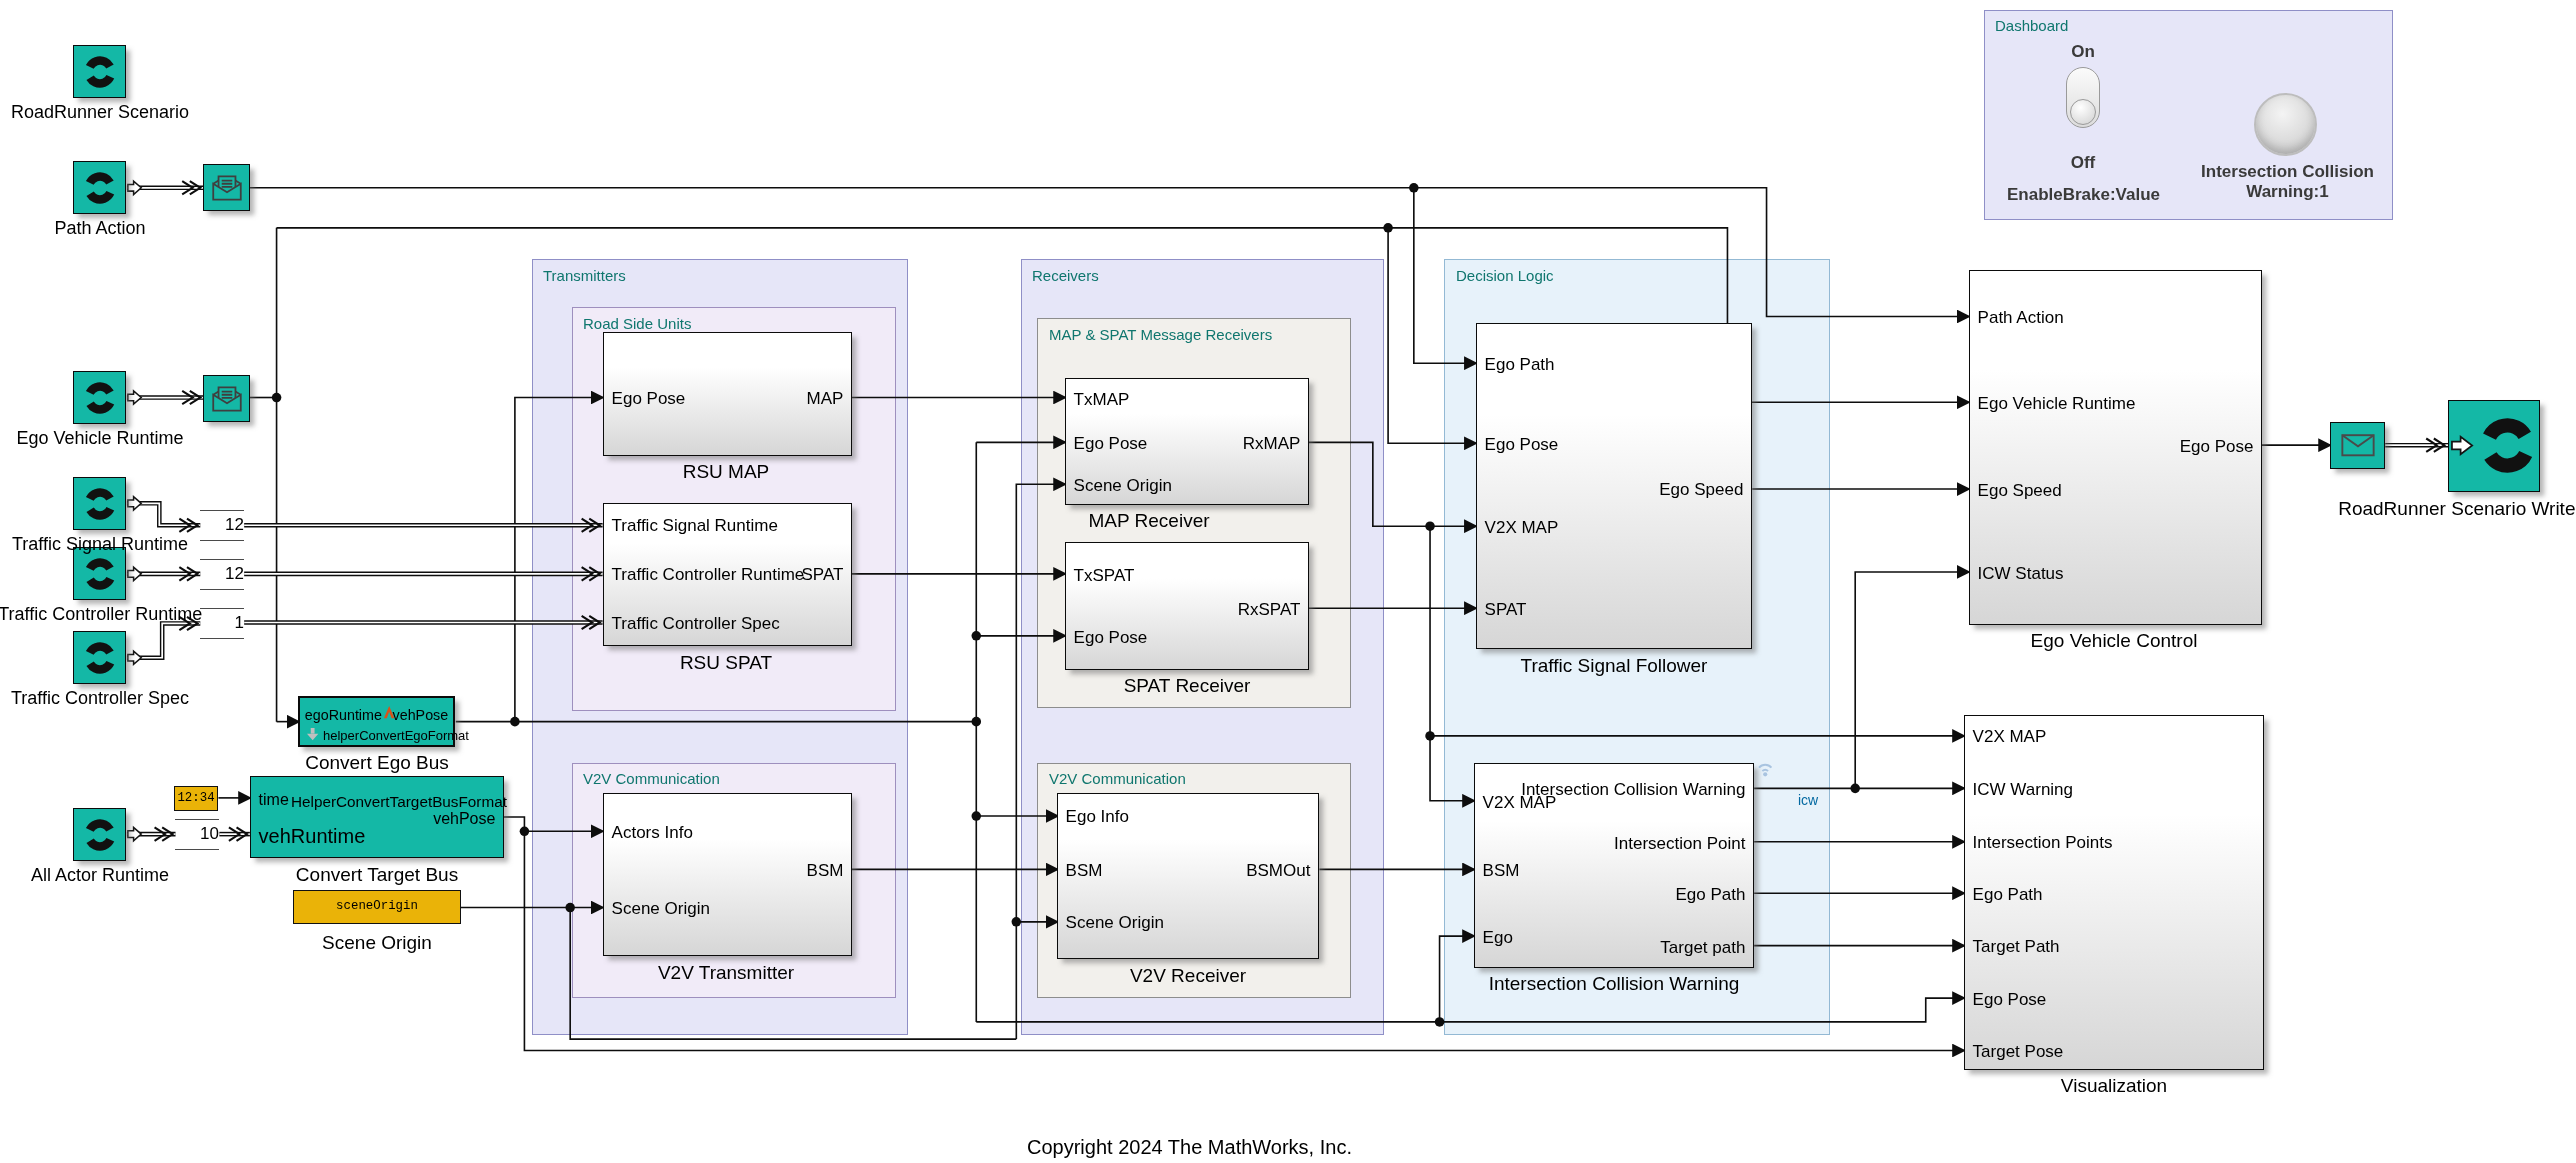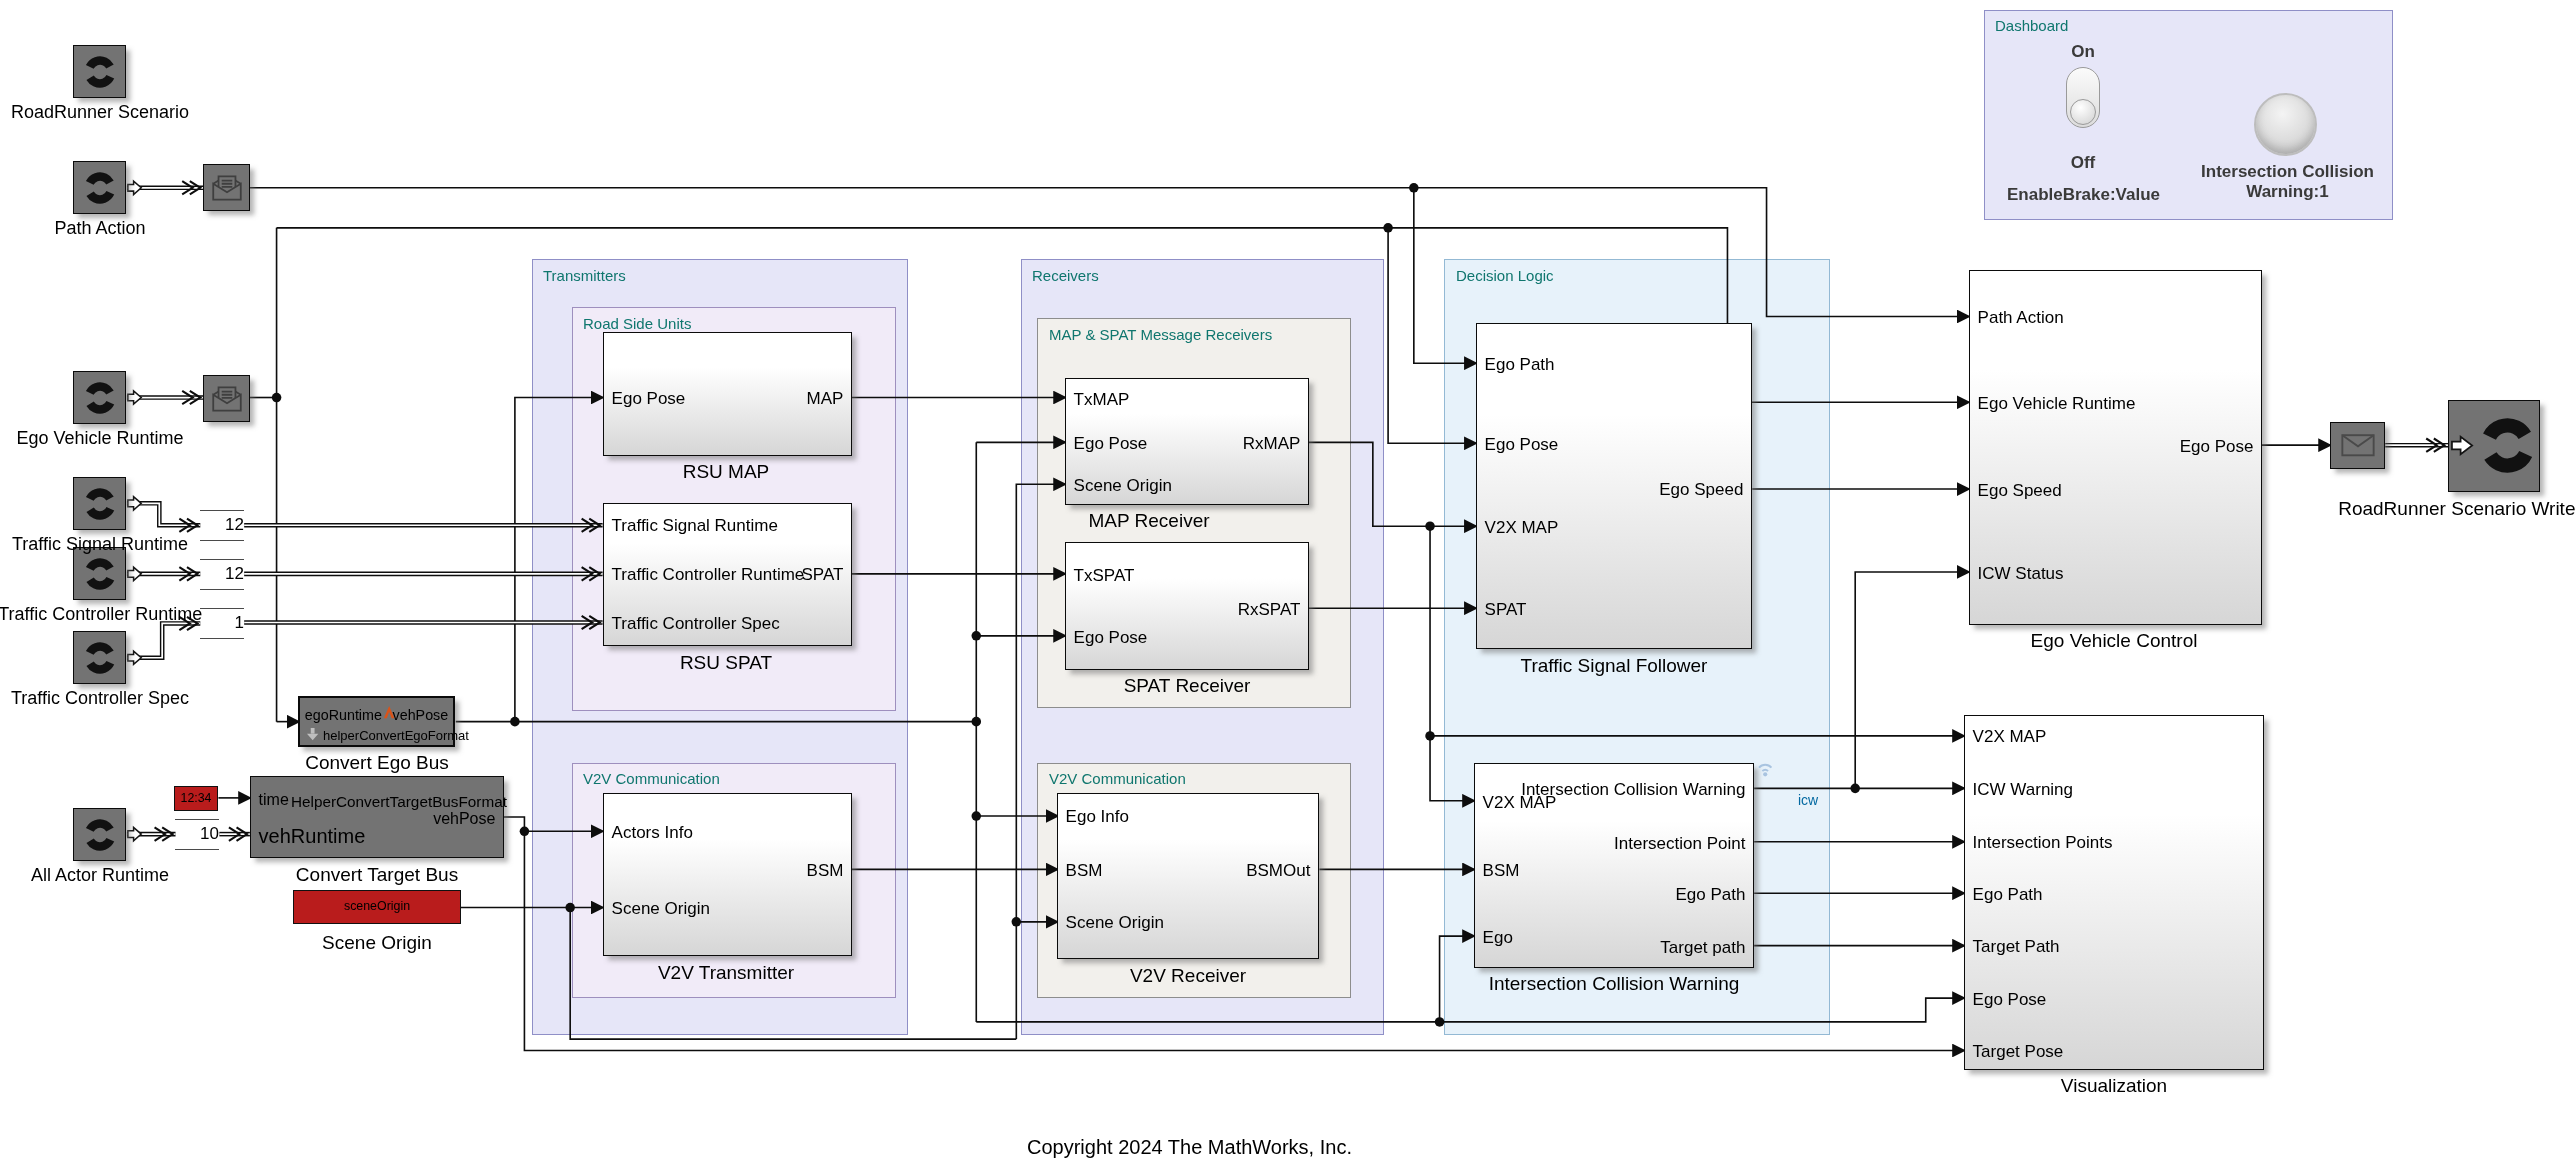--- a/index.html
+++ b/index.html
@@ -13,30 +13,30 @@
   svg.wires{position:absolute;left:0;top:0;z-index:2;}
   .sig{fill:none;stroke:#0d0d0d;stroke-width:1.7;}
   .msgb{fill:none;stroke:#0d0d0d;stroke-width:4.8;}
   .msgw{fill:none;stroke:#ffffff;stroke-width:1.8;}
   .chev{fill:none;stroke:#0d0d0d;stroke-width:2.2;}
   .dot{fill:#0d0d0d;}
   .parr{fill:#fff;stroke:#141414;stroke-width:1.6;}
   .blk{position:absolute;z-index:3;box-sizing:border-box;border:1.9px solid #0b0b0b;
        background:linear-gradient(180deg,#ffffff 28%,#d6d6d6 100%);
        box-shadow:4.8px 4.8px 4.8px rgba(110,110,110,.5);}
-  .flat{background:#737373;}
+  .flat{background:#14b8a6;}
   .thick{border-width:2.9px;}
   .port{position:absolute;font-size:17px;line-height:19px;white-space:nowrap;}
   .pin{left:7.6px;}
   .pout{right:7.6px;text-align:right;}
   .cap{position:absolute;z-index:4;font-size:19px;text-align:center;white-space:nowrap;width:324px;}
   .slabel{position:absolute;z-index:4;font-size:18px;text-align:center;white-space:nowrap;width:200px;left:0;}
   .const{position:absolute;z-index:3;box-sizing:border-box;border-top:1.9px solid #4a4a4a;border-bottom:1.9px solid #4a4a4a;
          background:#fff0;font-size:17px;text-align:right;line-height:27px;}
-  .boxc{position:absolute;z-index:3;box-sizing:border-box;border:1.4px solid #111;background:#b91c1c;text-align:center;}
+  .boxc{position:absolute;z-index:3;box-sizing:border-box;border:1.4px solid #111;background:#eab308;text-align:center;font-family:Liberation Mono, monospace;}
   .ictr{display:flex;align-items:center;justify-content:center;height:100%;}
   .dtext{position:absolute;z-index:4;font-size:17px;font-weight:700;color:#3a3a3a;text-align:center;}
   .switch{position:absolute;z-index:4;width:34px;height:61px;border:1.9px solid #9a9a9a;border-radius:17px;
           background:linear-gradient(#fbfbfb,#dcdcdc);box-sizing:border-box;}
   .knob{position:absolute;left:2.9px;top:30.5px;width:24px;height:24px;border-radius:50%;border:1.4px solid #9a9a9a;
         background:radial-gradient(circle at 40% 32%,#ffffff,#cfcfcf);}
   .lamp{position:absolute;z-index:4;width:63px;height:63px;border-radius:50%;border:2.9px solid #bdbdbd;box-sizing:border-box;
         background:radial-gradient(circle at 45% 32%,#f4f4f4,#c6c6c6);box-shadow:inset 0 -4.8px 8.6px rgba(0,0,0,.18);}
   .title{position:absolute;z-index:5;display:flex;align-items:center;justify-content:center;
          border:1.9px solid #2b2b2b;background:#fff;box-shadow:6.7px 6.7px 4.8px rgba(120,120,120,.65);

